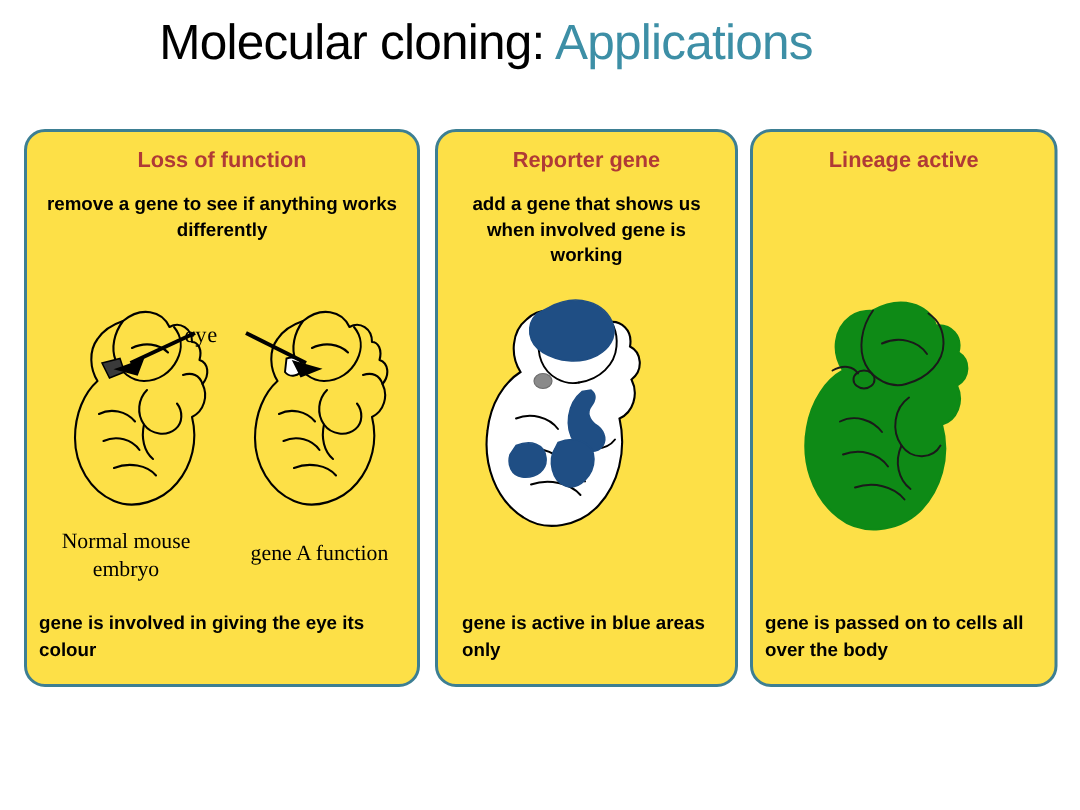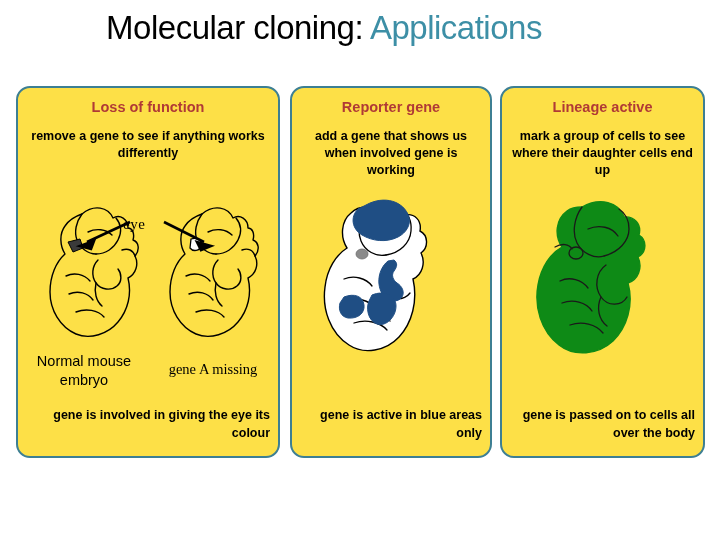--- a/index.html
+++ b/index.html
@@ -37,42 +37,42 @@
   .panel-sub{
     position:absolute;left:0;width:100%;text-align:center;
     color:#000000;font-weight:bold;font-size:12.5px;line-height:17px;
     padding:0 10px;box-sizing:border-box;
   }
   #sub-loss{top:40px;}
   #sub-reporter{top:40px;}
   #sub-lineage{top:40px;}
 
   .panel-foot{
-    position:absolute;left:0;width:100%;text-align:right;
+    position:absolute;left:0;width:100%;text-align:left;
     color:#000000;font-weight:bold;font-size:12.5px;line-height:18px;
     padding:0 8px;box-sizing:border-box;
   }
   #foot-loss{top:318px;}
   #foot-reporter{top:318px;padding-left:16px;}
   #foot-lineage{top:318px;}
 
   
   .figure{position:absolute;}
   #fig-loss{left:18px;top:110px;width:230px;height:160px;}
   #fig-reporter{left:18px;top:105px;width:165px;height:185px;}
   #fig-lineage{left:22px;top:105px;width:165px;height:185px;}
 
   .lbl-eye{
     position:absolute;left:105px;top:128px;
     font-family:"Liberation Serif", serif;font-size:15px;color:#000;
     letter-spacing:0.5px;
   }
   .lbl-normal{
     position:absolute;left:6px;top:264px;width:120px;text-align:center;
-    font-family:Liberation Sans, sans-serif;font-size:14.5px;color:#000;
+    font-family:Liberation Serif, serif;font-size:14.5px;color:#000;
     line-height:19px;
   }
   .lbl-missing{
     position:absolute;left:130px;top:272px;width:130px;text-align:center;
     font-family:"Liberation Serif", serif;font-size:14.5px;color:#000;
     line-height:19px;
   }
 
   
   .footer{position:absolute;left:0;top:470px;width:720px;height:70px;}
@@ -134,21 +134,21 @@
         <line x1="94" y1="24" x2="51" y2="44"></line>
         <path d="M44 48 L 58 43 L 55 51 Z"></path>
         <line x1="128" y1="24" x2="168" y2="44"></line>
         <path d="M175 48 L 161 44 L 165 52 Z"></path>
       </g>
     </svg>
   </div>
 
   <div class="lbl-eye">eye</div>
   <div class="lbl-normal">Normal mouse embryo</div>
-  <div class="lbl-missing">gene A missing</div>
+  <div class="lbl-missing">gene A function</div>
 
   <div class="panel-foot" id="foot-loss">gene is involved in giving the eye its colour</div>
 </div>
 
 <div class="panel" id="panel-reporter">
 
   <div class="panel-head">Reporter gene</div>
   <div class="panel-sub" id="sub-reporter">add a gene that shows us when involved gene is working</div>
 
   <div class="figure" id="fig-reporter">
@@ -183,21 +183,20 @@
       <ellipse cx="52" cy="61" rx="6" ry="5" fill="#8a8a8a" stroke="#6f6f6f" stroke-width="0.8"></ellipse>
     </svg>
   </div>
 
   <div class="panel-foot" id="foot-reporter">gene is active in blue areas only</div>
 </div>
 
 <div class="panel" id="panel-lineage">
 
   <div class="panel-head">Lineage active</div>
-  <div class="panel-sub" id="sub-lineage">mark a group of cells to see where their daughter cells end up</div>
 
   <div class="figure" id="fig-lineage">
     <svg width="165" height="185" viewBox="0 0 165 185">
       <path d="M58 14 C 76 4, 95 9, 100 24 C 110 23, 118 31, 115 42
                C 123 47, 123 59, 114 64 C 119 75, 114 87, 104 90
                C 110 112, 103 134, 89 148 C 74 162, 50 164, 35 152
                C 17 138, 10 114, 14 92 C 17 74, 27 60, 38 54
                C 30 42, 32 26, 43 18 C 47 15, 53 14, 58 14 Z" fill="#0e8a16" stroke="#0e8a16" stroke-width="1.4"></path>
       <g fill="none" stroke="#1a1a1a" stroke-width="1.3" stroke-linecap="round">
         <path d="M58 14 C 50 25, 48 40, 53 50 C 58 60, 70 66, 80 63"></path>

